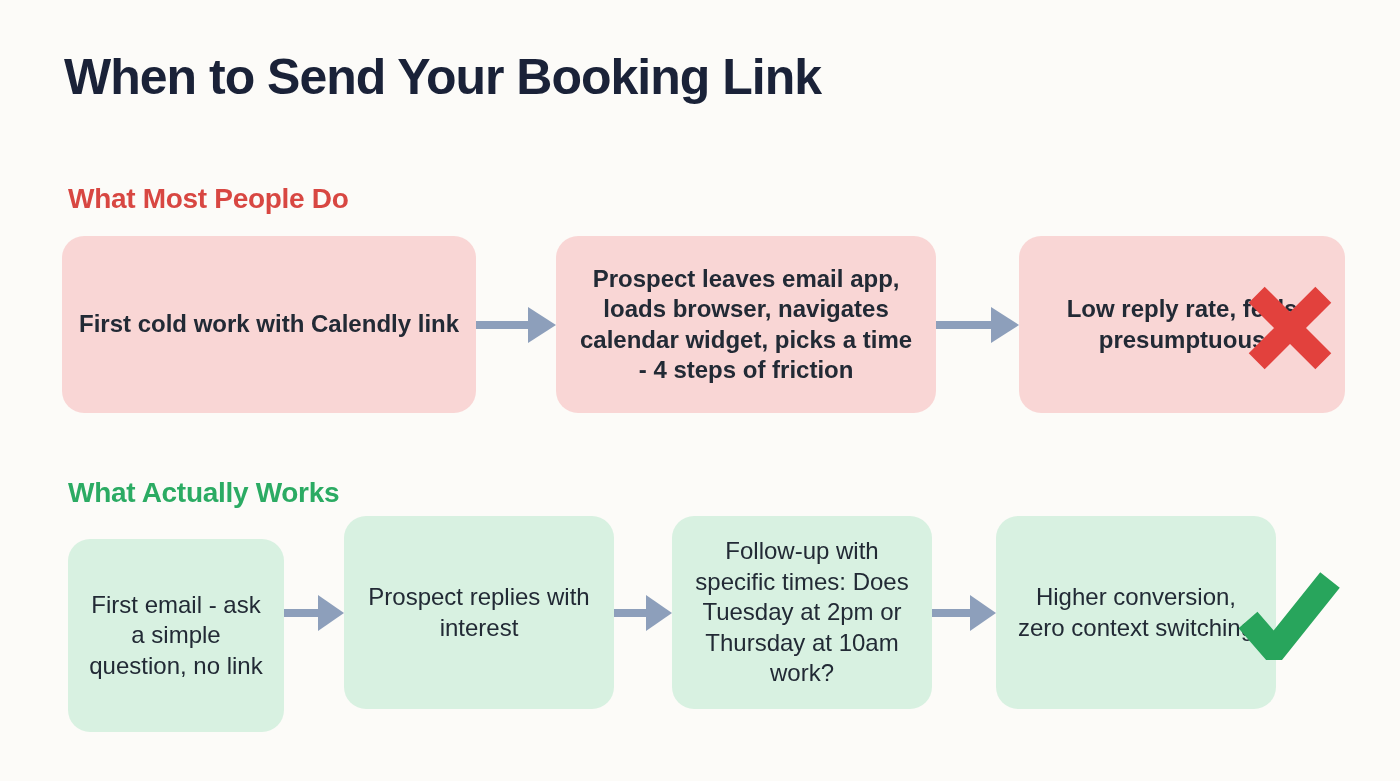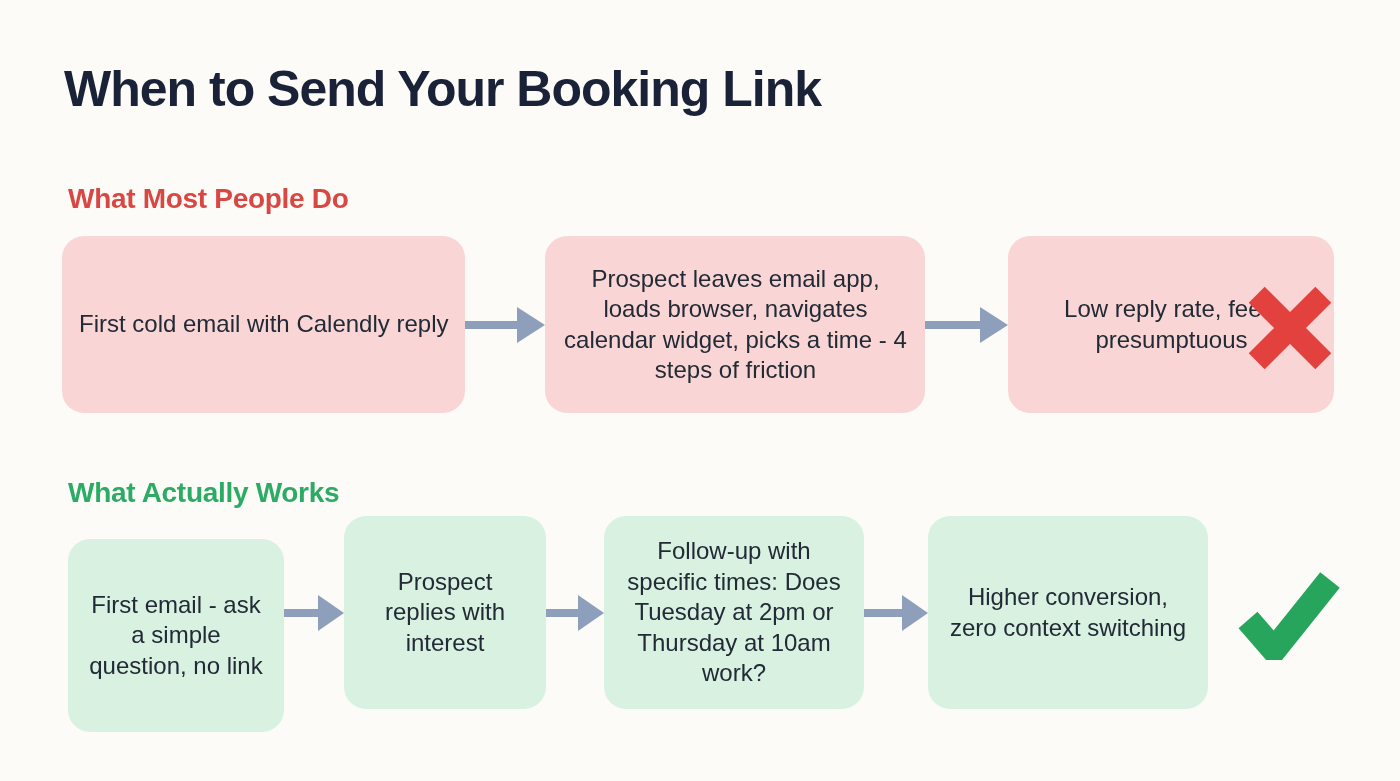--- a/index.html
+++ b/index.html
@@ -10,21 +10,21 @@
   .canvas {
     position: relative;
     width: 1400px;
     height: 781px;
     background: var(--page_bg, #fcfbf8);
     overflow: hidden;
   }
   .page-title {
     position: absolute;
     left: 64px;
-    top: 60px;
+    top: 48px;
     margin: 0;
     font-size: 50px;
     font-weight: 700;
     letter-spacing: -1px;
     color: var(--title_text, #1a2238);
   }
   .section-heading {
     position: absolute;
     left: 68px;
     margin: 0;
@@ -50,26 +50,26 @@
     display: flex;
     align-items: center;
     justify-content: center;
     text-align: center;
     padding: 14px 17px;
     font-size: 24px;
     line-height: 1.27;
     color: var(--box_text, #222a35);
     flex: 0 0 auto;
   }
-  .step-box.bad  { background: var(--bad_box_bg, #f9d6d5); }
+  .step-box.bad  { background: var(--bad_box_bg, #f9d6d5); font-weight: bold; }
   .step-box.good { background: var(--good_box_bg, #d8f1e1); }
   .b1-2 { width: 380px; }
   .b1-3 { width: 326px; }
   .g2-1 { width: 216px; margin-top: 46px; }
-  .g2-2 { width: 202px; }
+  .g2-2 { width: 270px; }
   .g2-3 { width: 260px; }
   .g2-4 { width: 280px; }
 
   .arrow {
     flex: 0 0 auto;
     height: 40px;
     color: var(--arrow, #8d9fbb);
     display: block;
   }
   .aw80 { width: 80px; }
@@ -92,21 +92,21 @@
 <body>
 
 <div class="canvas">
 
   <h1 class="page-title">When to Send Your Booking Link</h1>
 
   <h2 class="section-heading bad">What Most People Do</h2>
 
   <div class="flow-row bad">
     <div class="step-box bad">
-      <span>First cold email with Calendly reply</span>
+      <span>First cold work with Calendly link</span>
     </div>
     <svg class="arrow aw80" viewBox="0 0 80 40" aria-hidden="true">
       <rect x="0" y="16" width="56" height="8" fill="currentColor"></rect>
       <polygon points="52,2 80,20 52,38" fill="currentColor"></polygon>
     </svg>
     <div class="step-box bad b1-2">
       <span>Prospect leaves email app, loads browser, navigates calendar widget, picks a time - 4 steps of friction</span>
     </div>
     <svg class="arrow aw83" viewBox="0 0 83 40" aria-hidden="true">
       <rect x="0" y="16" width="59" height="8" fill="currentColor"></rect>

